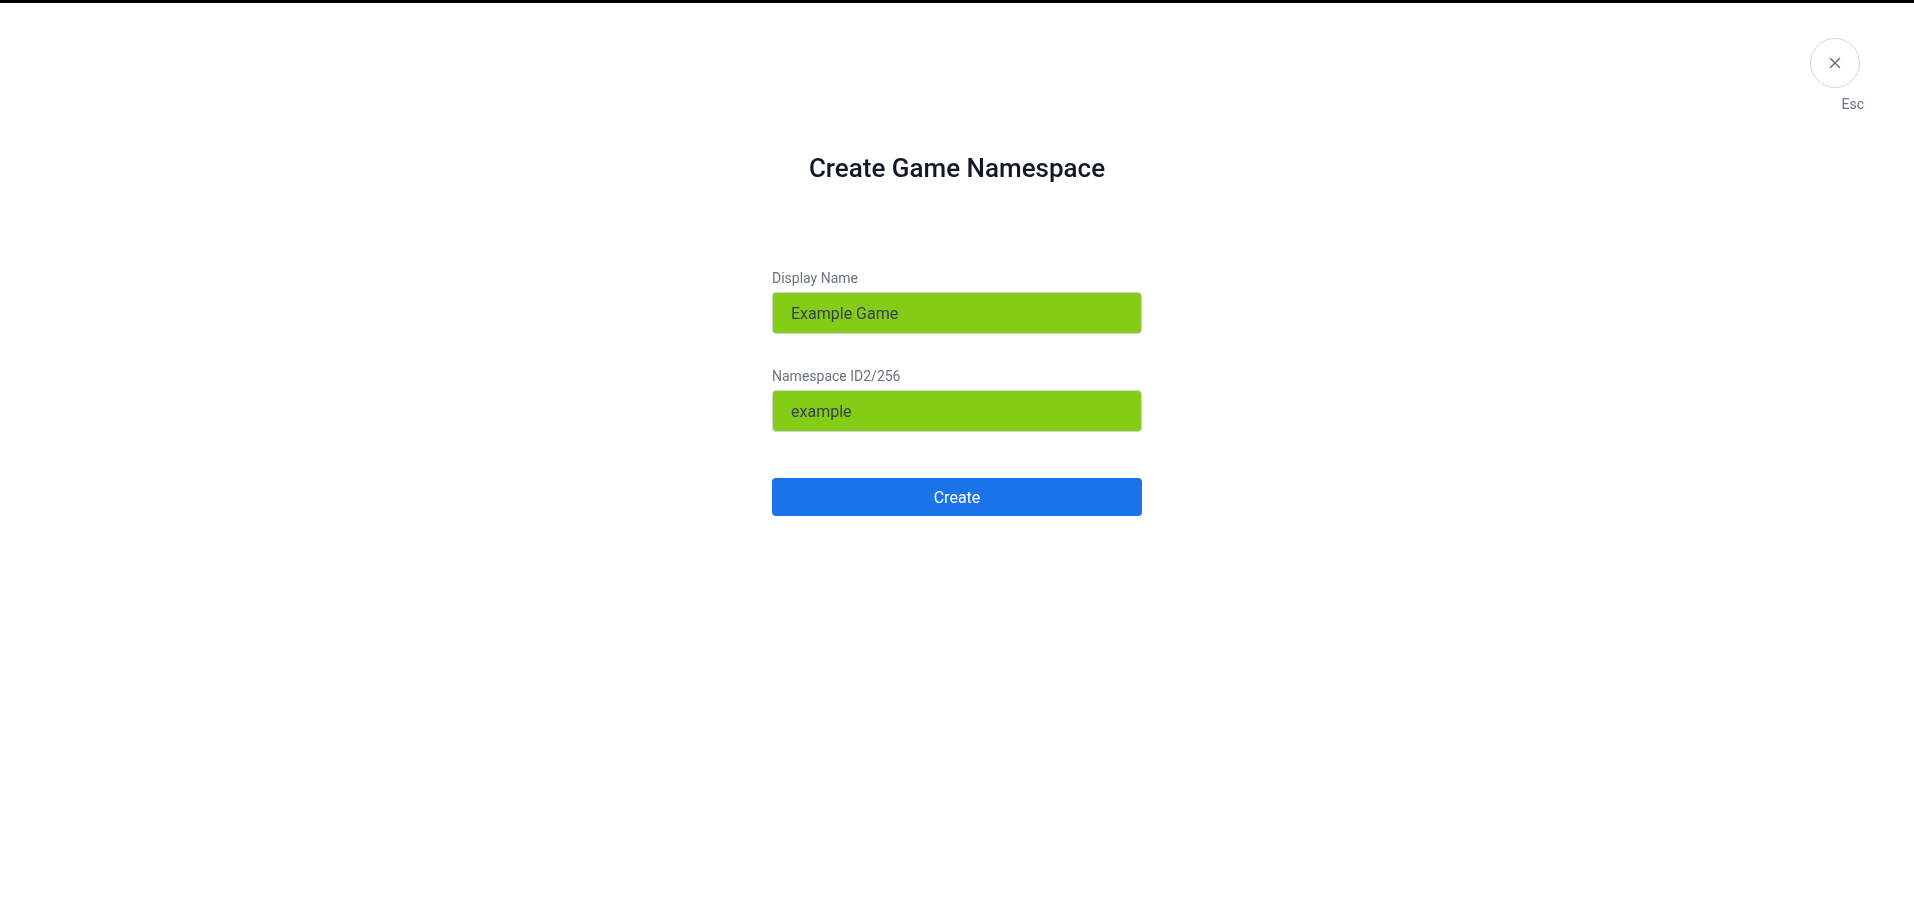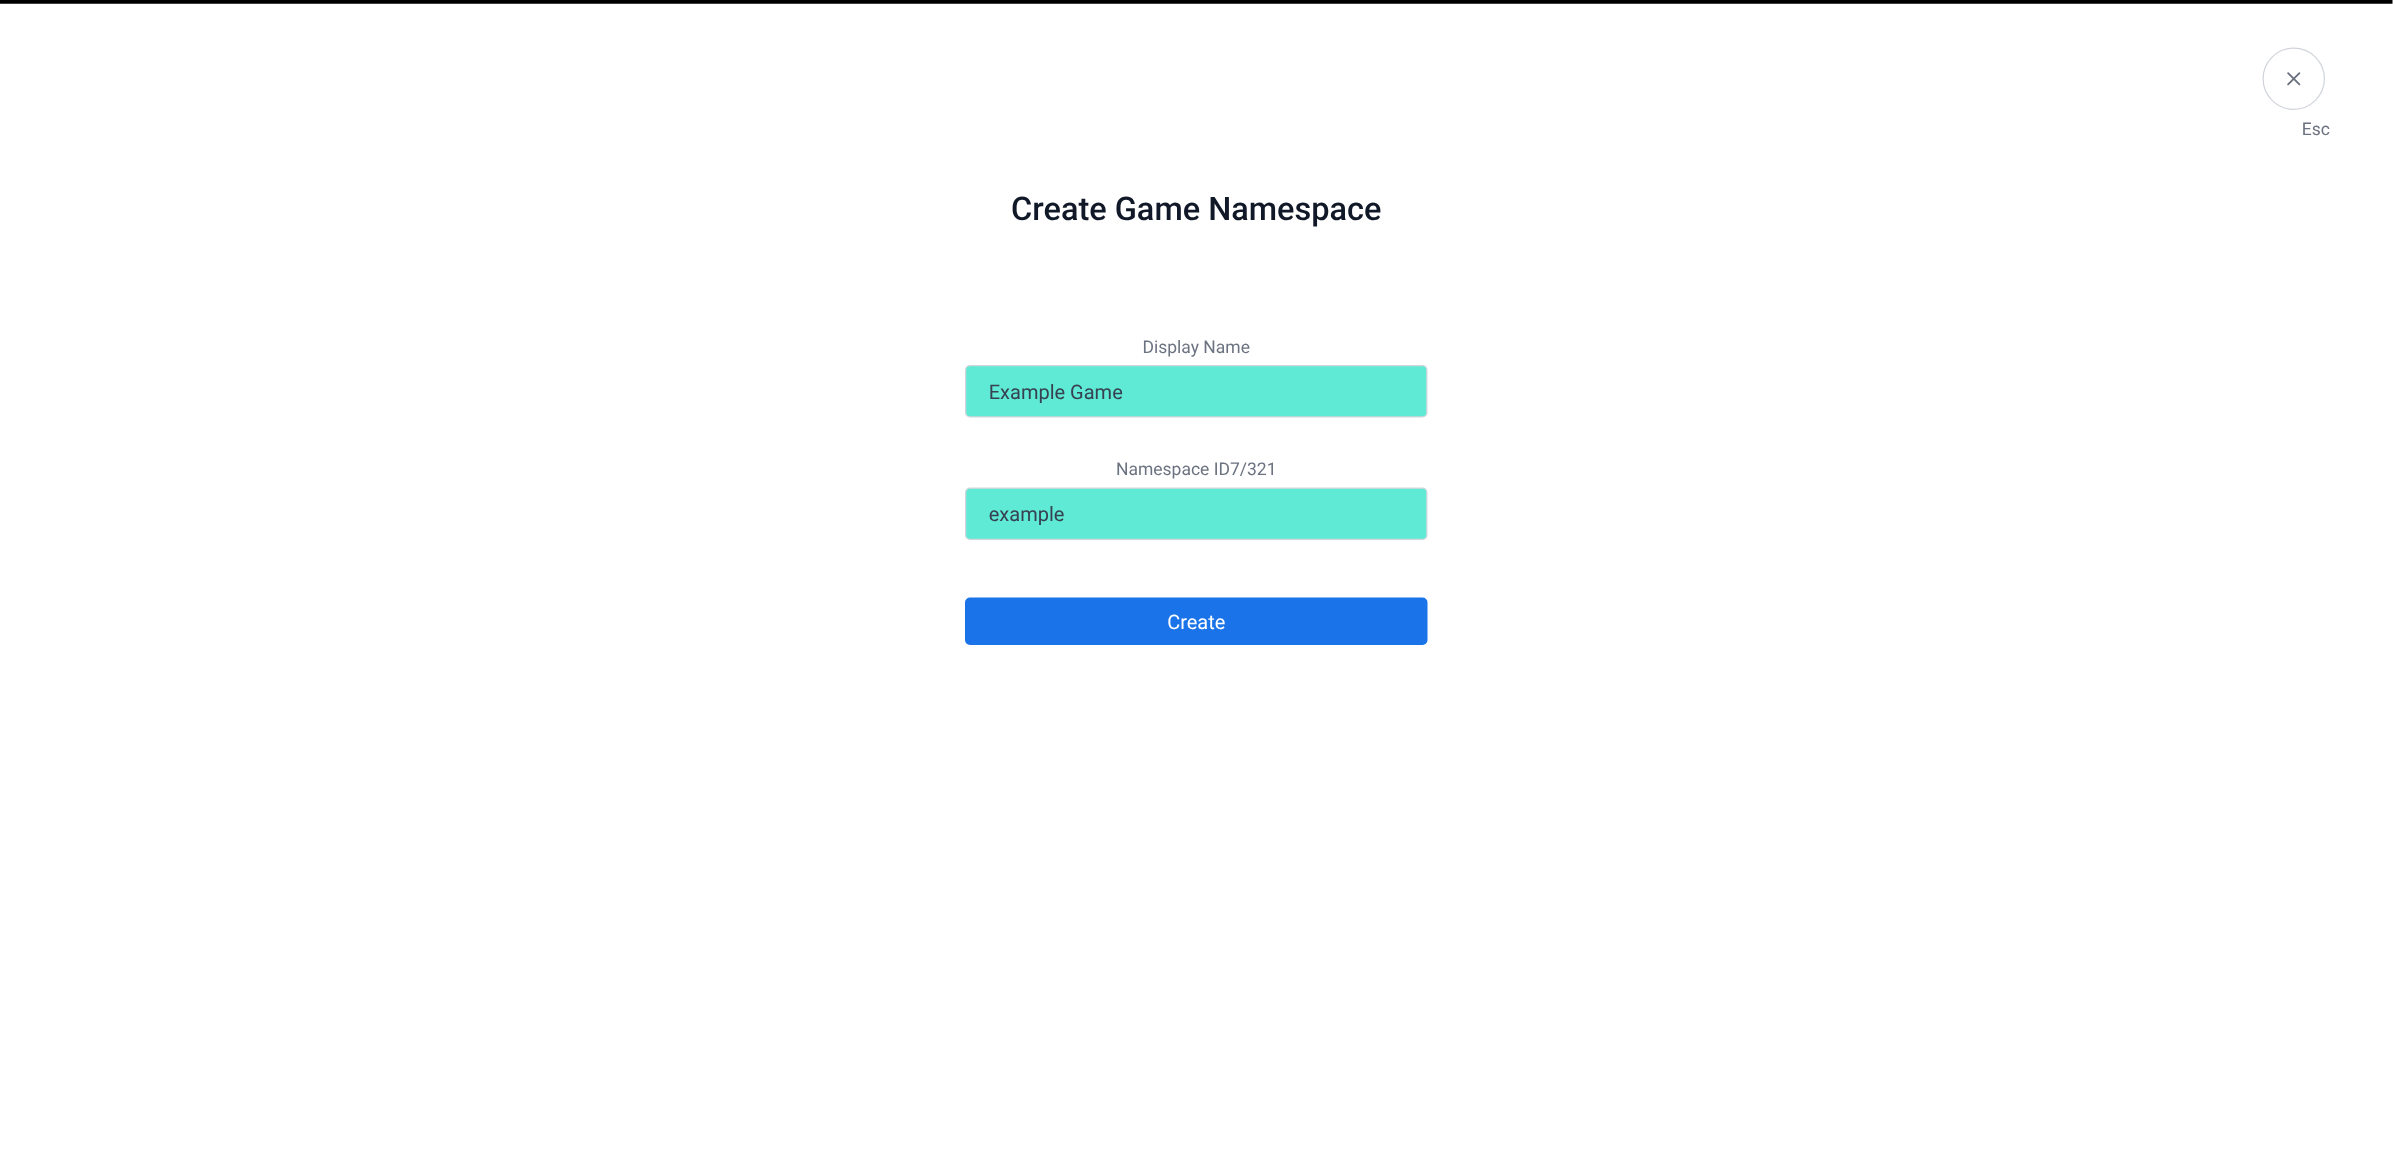--- a/index.html
+++ b/index.html
@@ -58,21 +58,21 @@
       color: #111827;
       margin-bottom: 75px;
       white-space: nowrap;
     }
     .form-group {
       width: 100%;
       margin-bottom: 22px;
     }
     .label-row {
       display: flex;
-      justify-content: center;
+      justify-content: flex-start;
       align-items: center;
       margin-bottom: 6px;
     }
     .form-label {
       font-size: 14px;
       color: #6b7280;
       font-weight: 400;
     }
     .char-count {
       font-size: 14px;
@@ -80,21 +80,21 @@
       font-weight: 400;
     }
     .form-input {
       width: 100%;
       height: 42px;
       padding: 0 18px;
       font-size: 16px;
       color: #374151;
       border: 1px solid #d1d5db;
       border-radius: 4px;
-      background: #5eead4;
+      background: #84cc16;
       outline: none;
       font-family: inherit;
     }
     .create-button {
       width: 100%;
       height: 38px;
       margin-top: 12px;
       background: #1a73e8;
       color: #ffffff;
       border: none;
@@ -124,19 +124,19 @@
   <div class="form-group">
     <div class="label-row">
       <label class="form-label">Display Name</label>
     </div>
     <input type="text" class="form-input" value="Example Game" style="">
   </div>
 
   <div class="form-group">
     <div class="label-row">
       <label class="form-label">Namespace ID</label>
-      <span class="char-count">7/321</span>
+      <span class="char-count">2/256</span>
     </div>
     <input type="text" class="form-input" value="example" style="">
   </div>
 
   <button class="create-button">Create</button>
 </div>
 
 </body></html>

